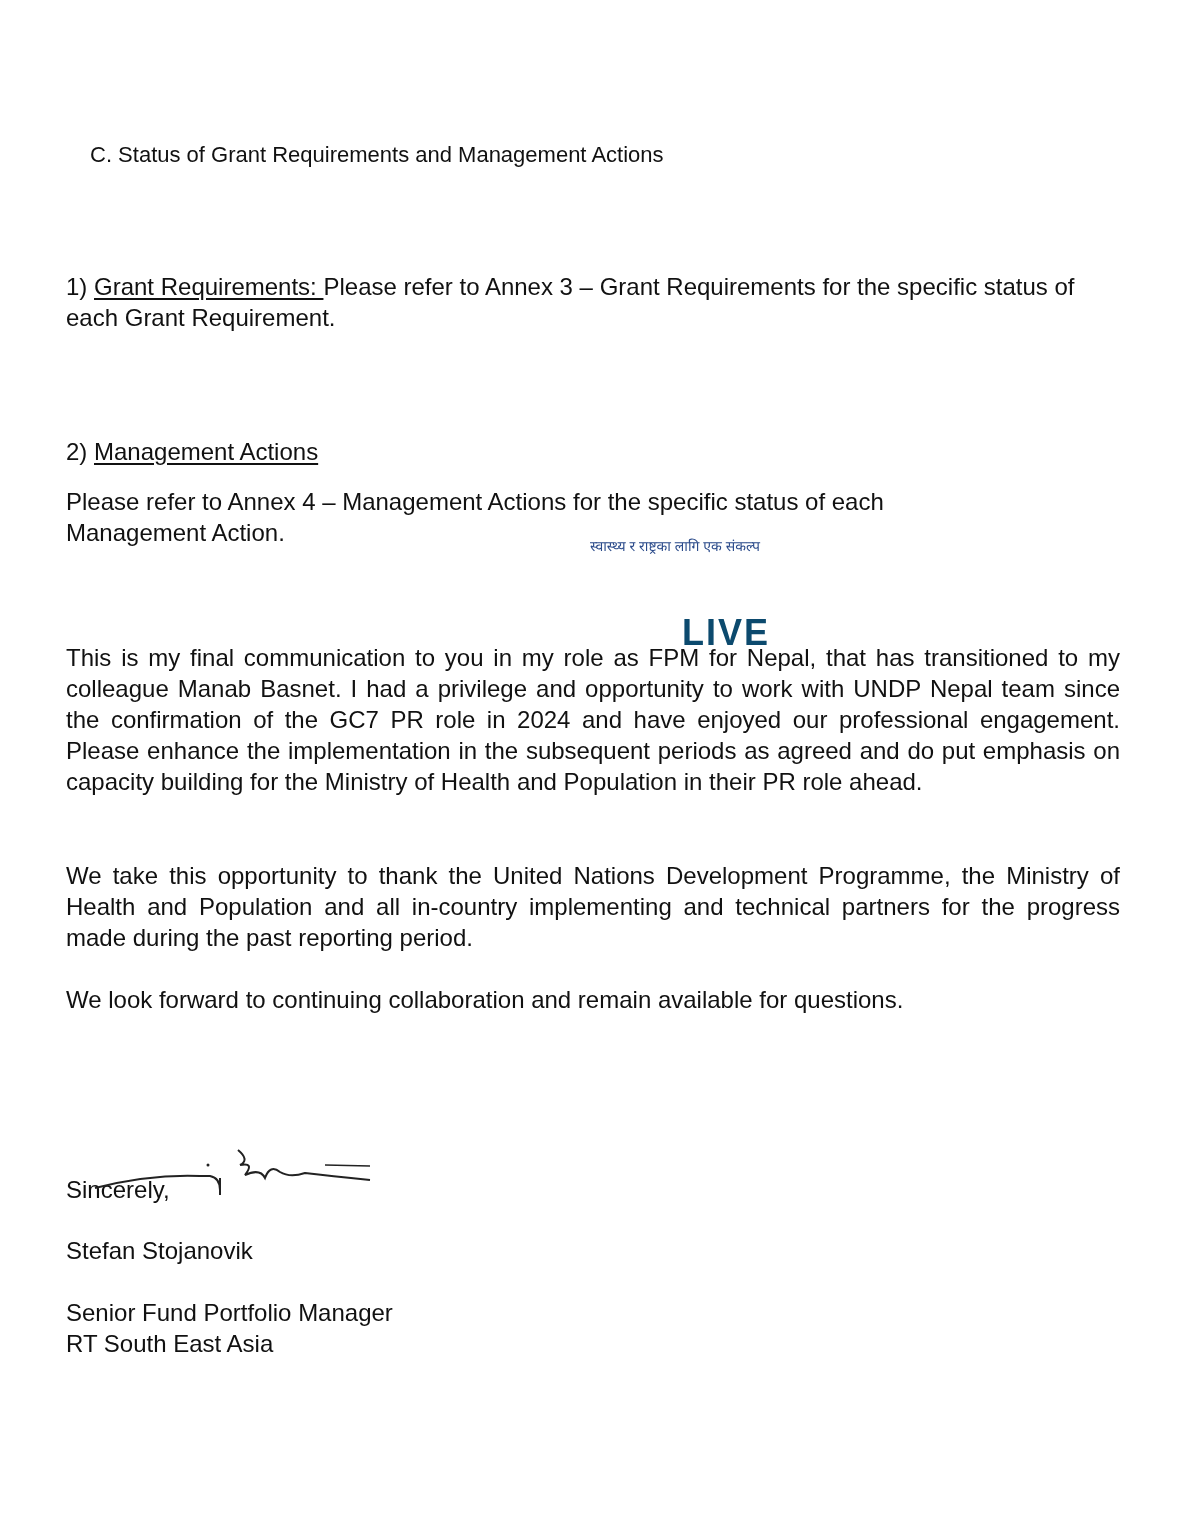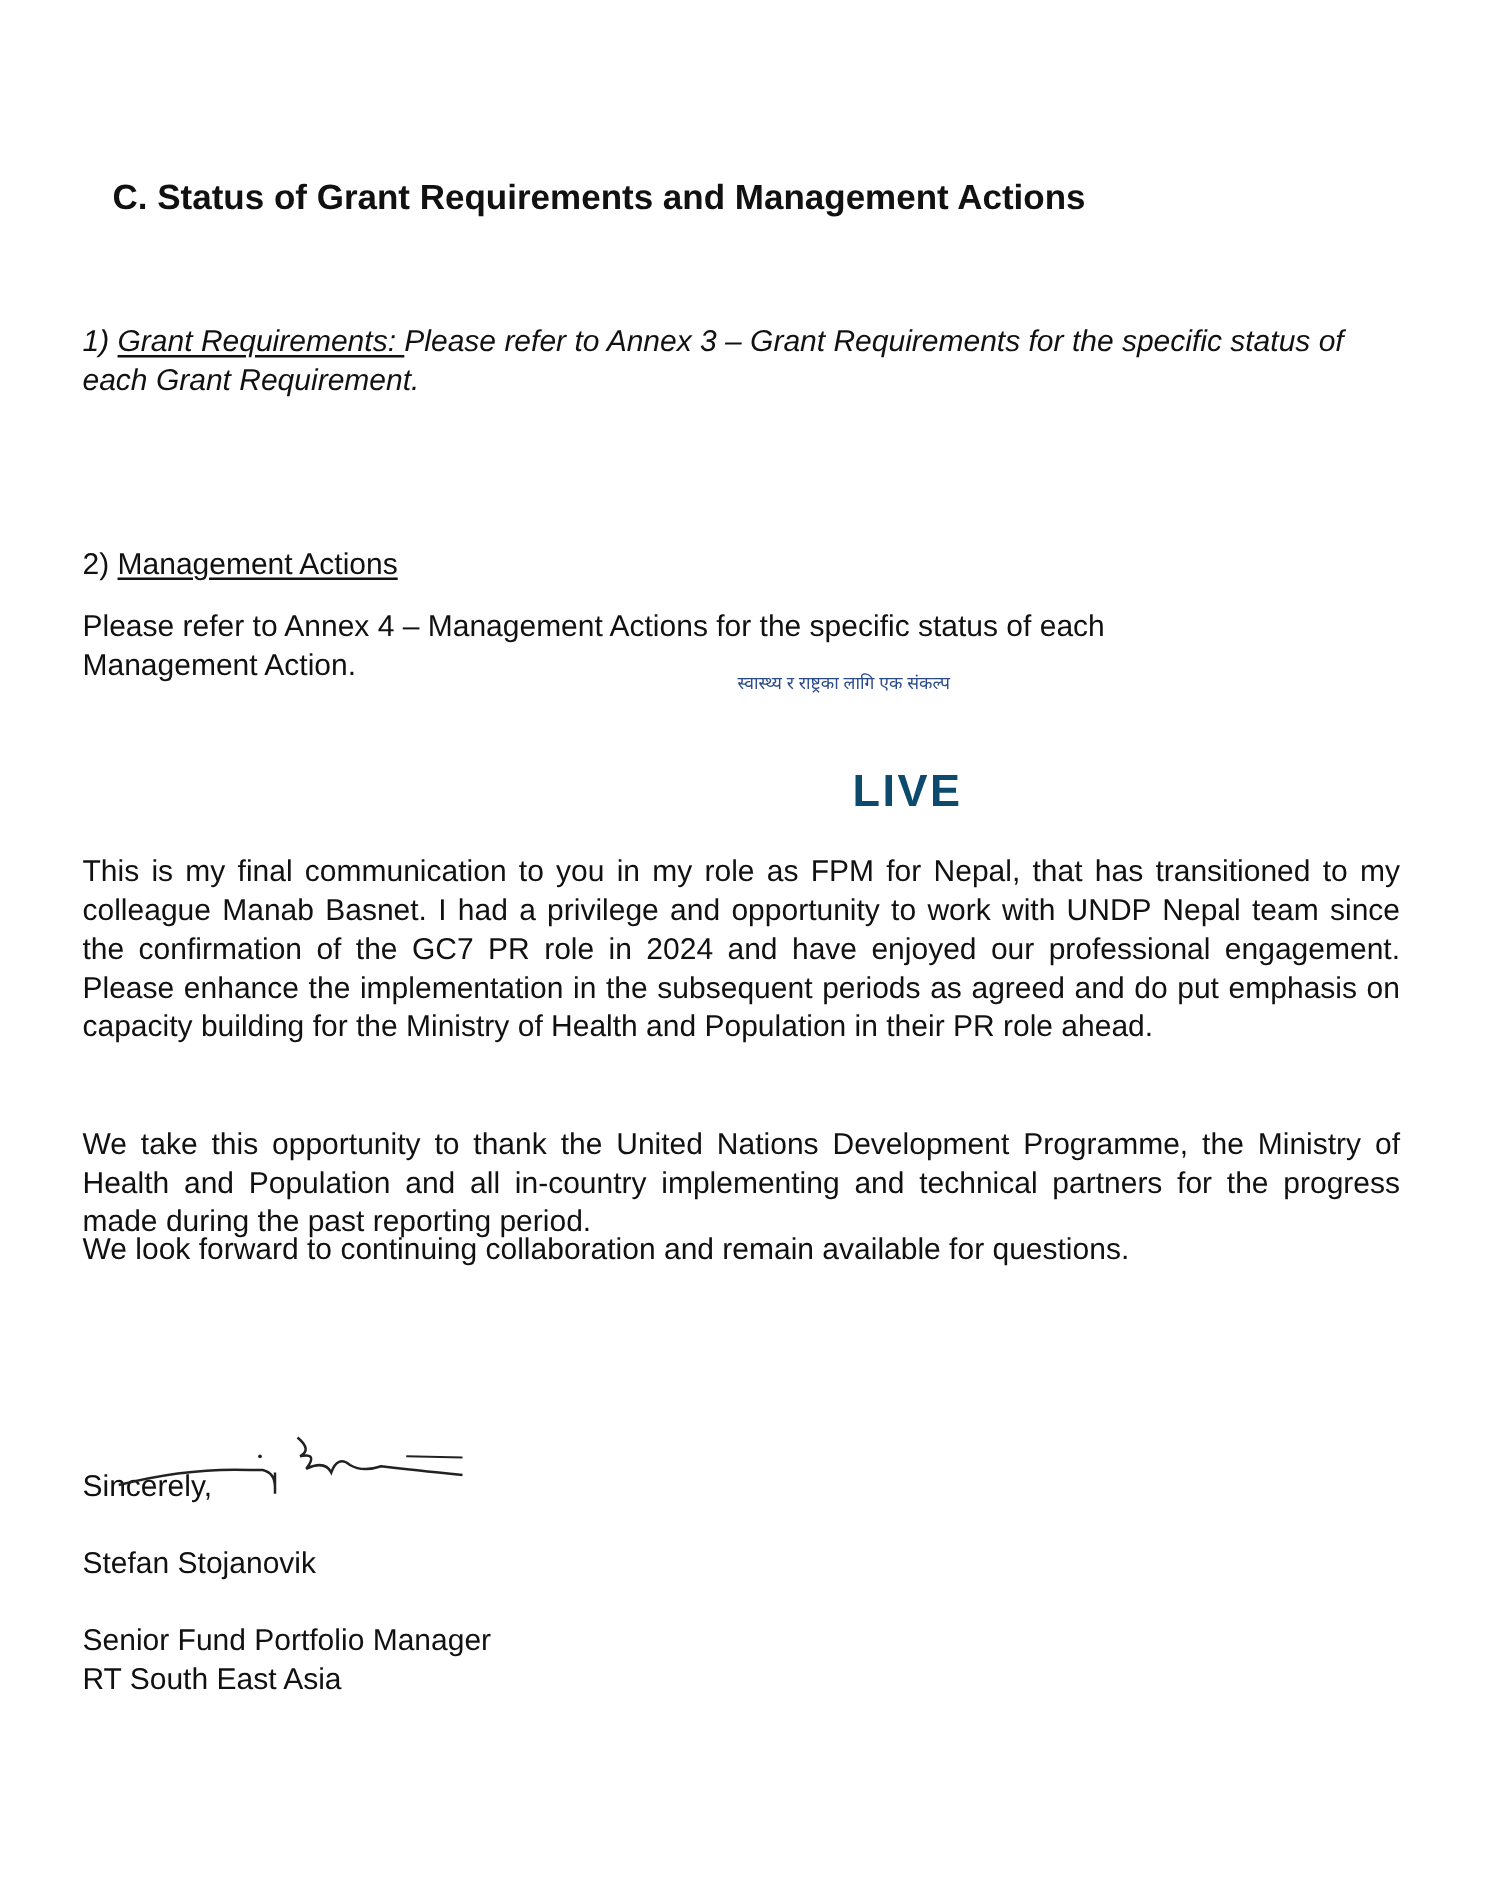--- a/index.html
+++ b/index.html
@@ -1,33 +1,33 @@
 <!DOCTYPE html>
 <html><head>
 <meta charset="utf-8">
 <style>
   html,body{margin:0;padding:0;background:#fff;}
   body{width:1200px;height:1514px;position:relative;overflow:hidden;font-family:"Liberation Sans",sans-serif;color:#111;}
   .abs{position:absolute;}
-  .heading{left:90px;top:142px;font-size:28px;font-weight:bold;letter-spacing:0px;}
+  .heading{left:90px;top:142px;font-size:22px;font-weight:normal;letter-spacing:0px;}
   .p{left:66px;font-size:24px;line-height:31px;width:1054px;}
-  .just{text-align:justify;text-align-last:left;margin-top:40px;}
+  .just{text-align:justify;text-align-last:left;}
   u{text-decoration:underline;text-underline-offset:3px;}
   .logo{left:470px;top:536px;width:340px;height:130px;}
   .tagline{position:absolute;left:120px;top:0;font-size:14px;color:#2a4a8a;}
   .logo-main{position:absolute;left:0;top:12px;font-size:80px;font-weight:bold;color:#1f8ad0;line-height:90px;letter-spacing:-2px;}
   .live{position:absolute;left:212px;top:76px;font-size:36px;font-weight:bold;color:#0c4a6e;letter-spacing:2px;}
   .sig{left:90px;top:1140px;}
 </style>
 </head>
 <body>
 
 <div class="abs heading">C.  Status of Grant Requirements and Management Actions</div>
 
-<div class="abs p" style="top:258px;font-style:italic;">
+<div class="abs p" style="top:271px;">
   <span>1) </span><u>Grant Requirements: </u><span>Please refer to Annex 3 – Grant Requirements for the specific status of each Grant Requirement.</span>
 </div>
 
 <div class="abs p" style="top:424px;margin-top:12px;">
   <span>2) </span><u>Management Actions</u>
 </div>
 
 <div class="abs p" style="top:486px;width:960px;">Please refer to Annex 4 – Management Actions for the specific status of each Management Action.</div>
 
 <div class="abs p just" style="top:642px;">This is my final communication to you in my role as FPM for Nepal, that has transitioned to my colleague Manab Basnet. I had a privilege and opportunity to work with UNDP Nepal team since the confirmation of the GC7 PR role in 2024 and have enjoyed our professional engagement. Please enhance the implementation in the subsequent periods as agreed and do put emphasis on capacity building for the Ministry of Health and Population in their PR role ahead.</div>

